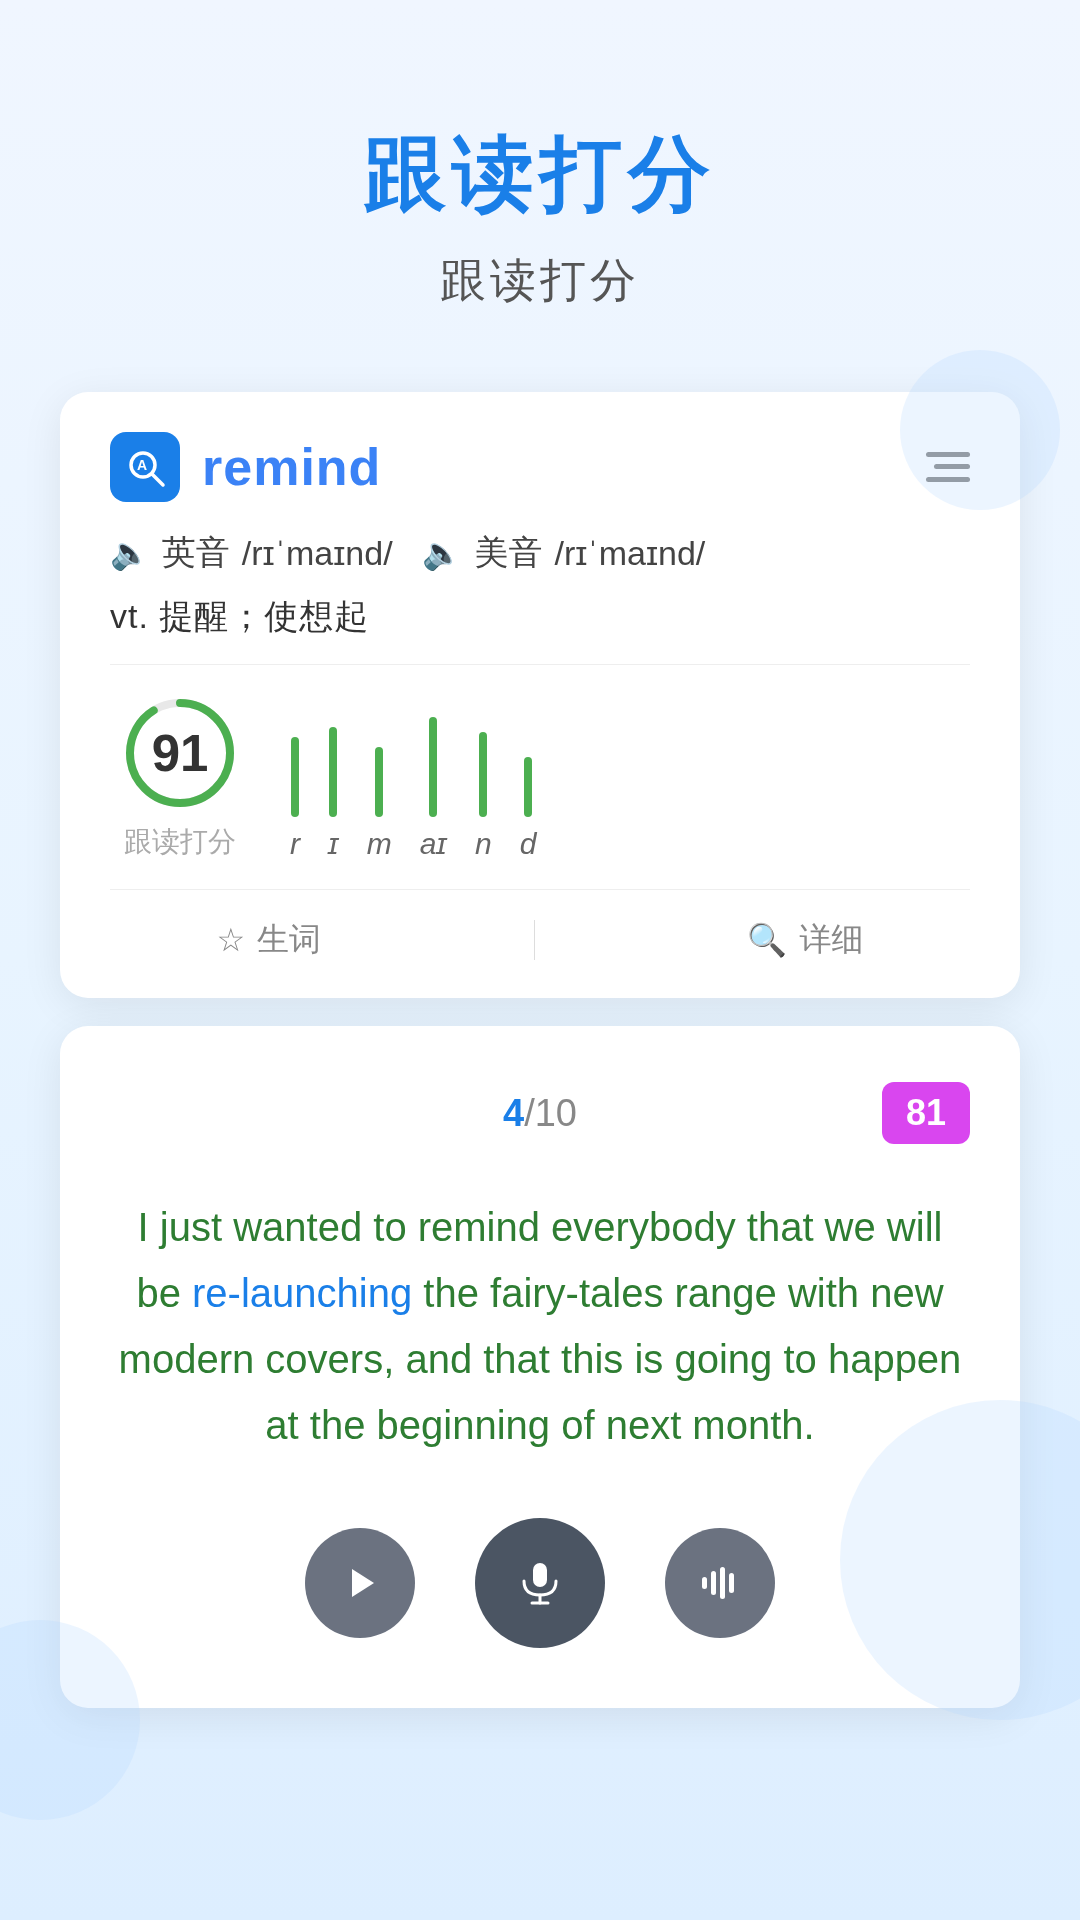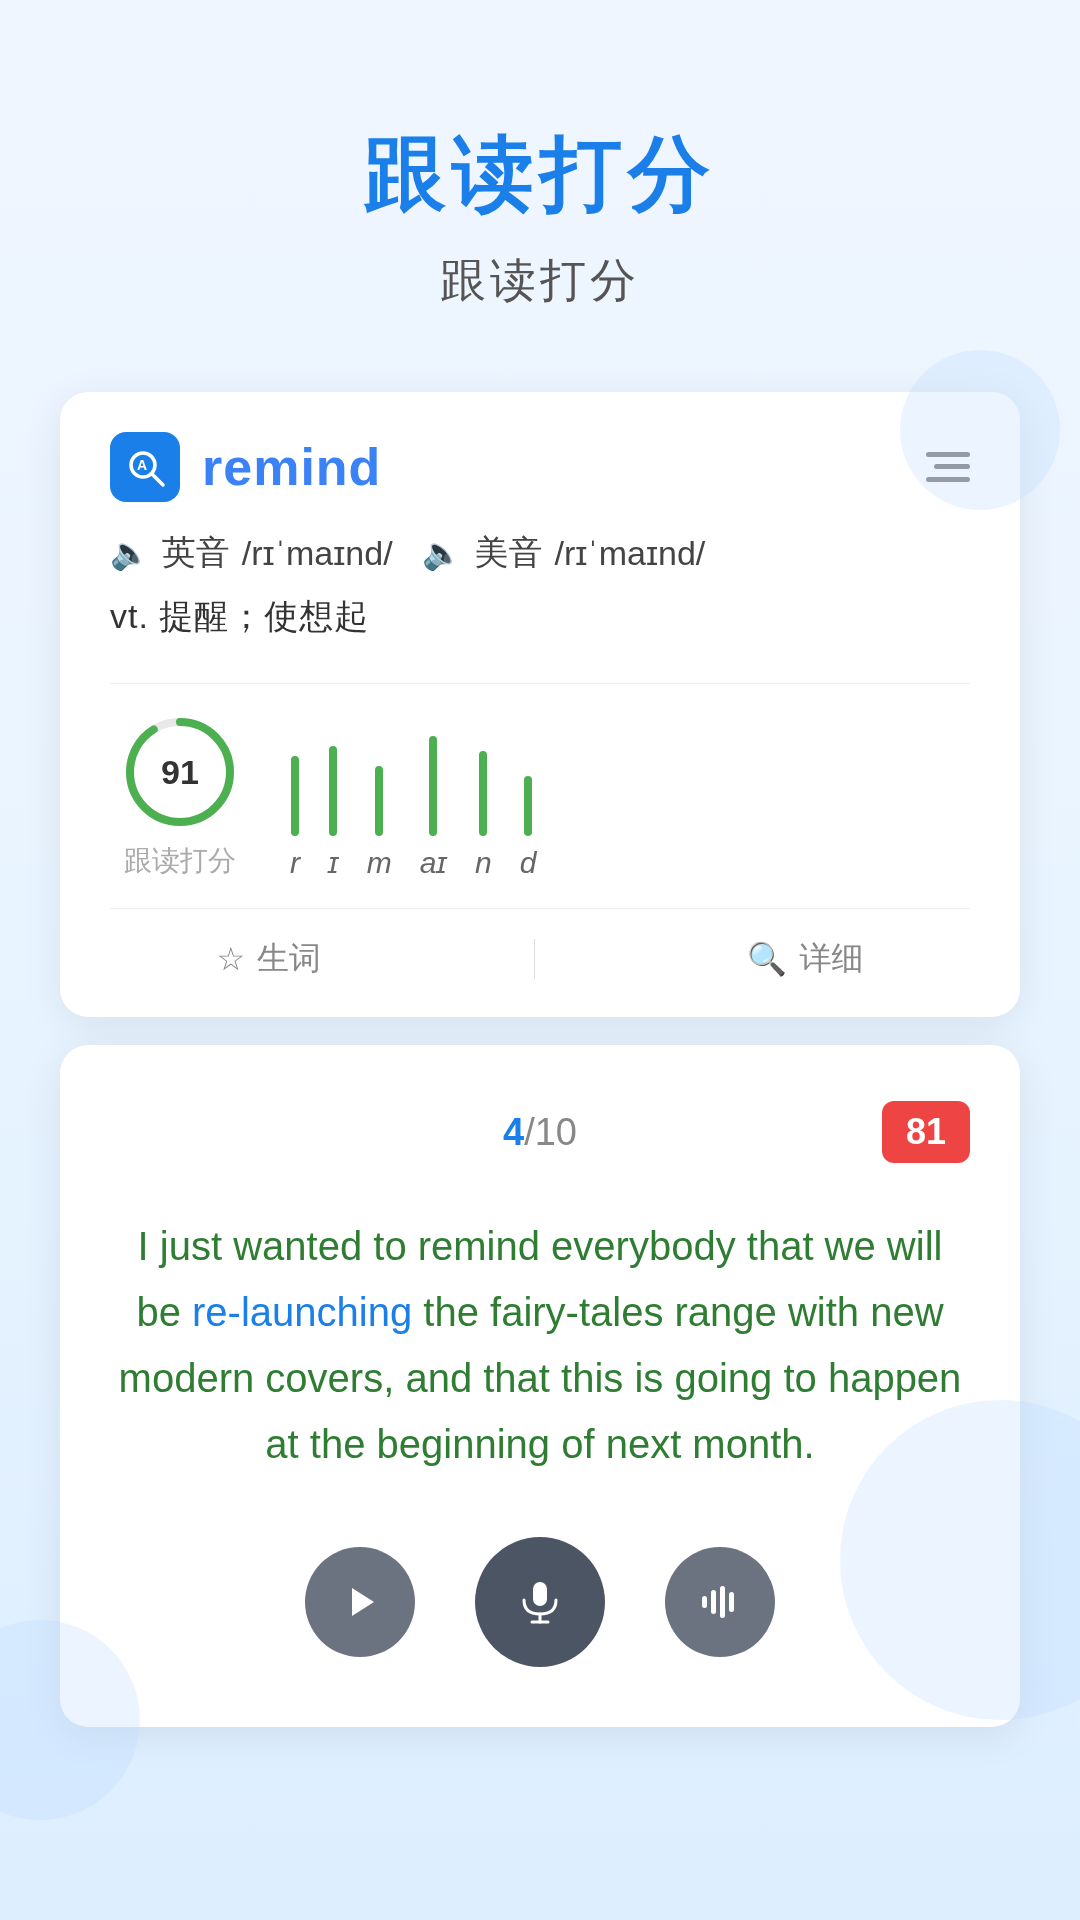--- a/index.html
+++ b/index.html
@@ -126,21 +126,21 @@
     }
 
     .speaker-icon {
       font-size: 32px;
       color: #888;
     }
 
     .dict-definition {
       font-size: 34px;
       color: #333;
-      margin-bottom: 43px;
+      margin-bottom: 24px;
       letter-spacing: 1px;
     }
 
     .dict-divider {
       width: 100%;
       height: 1px;
       background: #eee;
       margin-bottom: 28px;
     }
 
@@ -185,21 +185,21 @@
       stroke-linecap: round;
       stroke-dasharray: 314;
       stroke-dashoffset: 28; 
     }
 
     .score-number {
       position: absolute;
       top: 50%;
       left: 50%;
       transform: translate(-50%, -50%);
-      font-size: 34px;
+      font-size: 51px;
       font-weight: 700;
       color: #333;
     }
 
     .score-label {
       font-size: 28px;
       color: #aaa;
     }
 
     
@@ -272,21 +272,21 @@
       text-align: center;
       flex: 1;
     }
 
     .reading-progress .current {
       color: #1a7fe8;
       font-weight: 700;
     }
 
     .score-badge {
-      background: #ef4444;
+      background: #d946ef;
       color: #fff;
       font-size: 36px;
       font-weight: 700;
       padding: 10px 24px;
       border-radius: 12px;
       min-width: 80px;
       text-align: center;
     }
 
     .reading-text {

